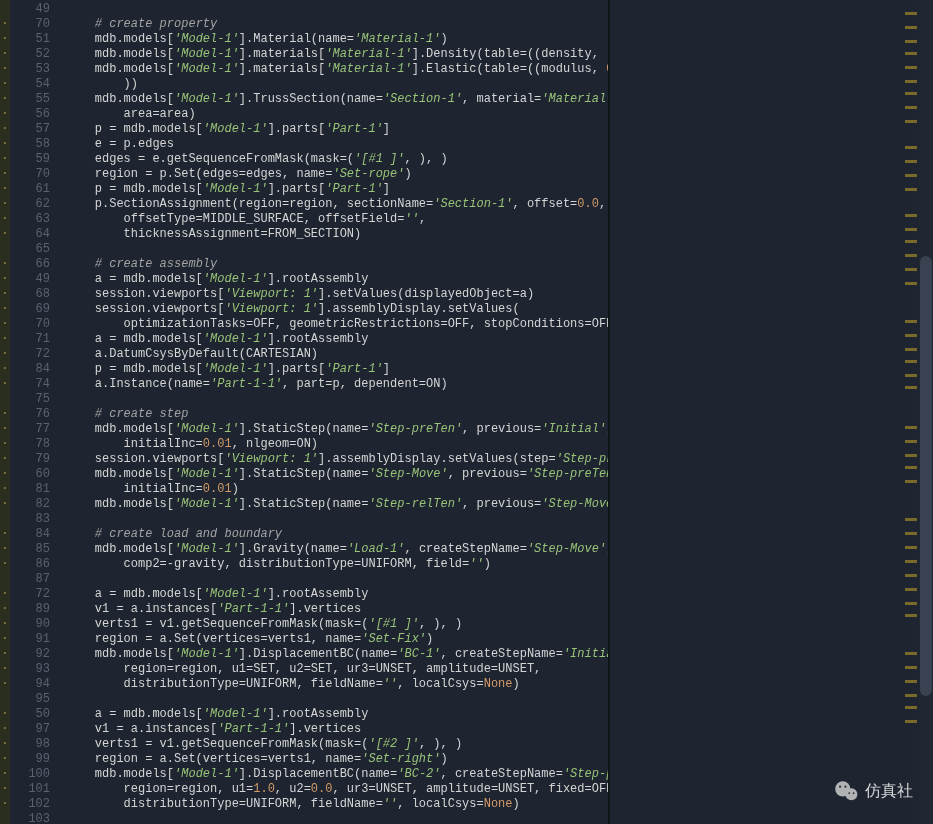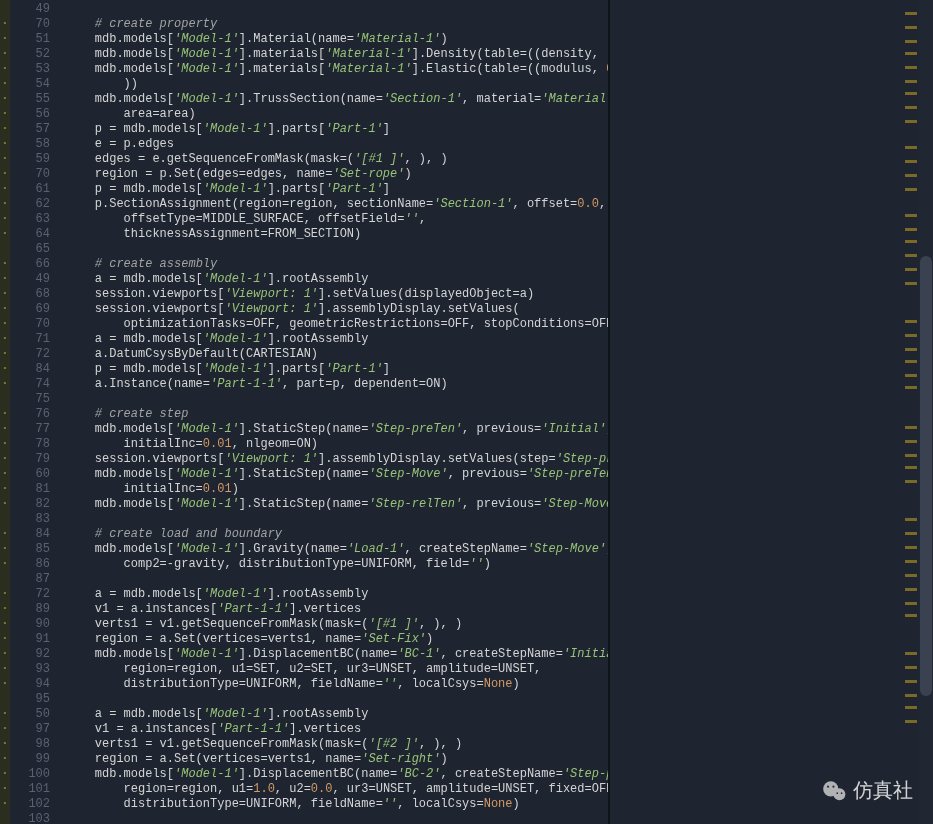--- a/index.html
+++ b/index.html
@@ -14,21 +14,21 @@
 .c-str { color:#98c379; font-style:italic; }
 .c-num { color:#d19a66;margin-top:32px; }
 .c-cmt { color:#a3a3a3; font-style:italic; }
 .c-builtin { color:#d19a66; }
 .minimap-border { position:absolute; left:608px; top:0; width:2px; height:824px; background:#0f1419; }
 .minimap { position:absolute; left:610px; top:0; width:292px; height:824px; background:#1e2430; }
 .overview { position:absolute; right:14px; top:0; width:16px; height:824px; background:#1e2430; }
 .overview .m { position:absolute; width:12px; left:2px; height:3px; background:#7a6a2a; }
 .scrollbar { position:absolute; right:0; top:0; width:14px; height:824px; background:#202733; }
 .scrollbar .thumb { position:absolute; right:1px; top:256px; width:12px; height:440px; background:#3a4150; border-radius:6px; }
-.watermark { position:absolute; right:20px; bottom:20px; color:#e8e8e8; font-family:"Microsoft YaHei",sans-serif; font-size:20px; opacity:.9; display:flex; align-items:center; gap:6px; }
+.watermark { position:absolute; right:20px; bottom:20px; color:#e8e8e8; font-family:"Microsoft YaHei",sans-serif; font-size:16px; opacity:.9; display:flex; align-items:center; gap:6px; }
 .watermark svg { width:26px; height:26px; opacity:.85; }
 </style>
 </head>
 <body>
 
 <div class="editor">
   <div class="mark" id="markcol">
       <div class="dot"></div>
       <div class="dot">•</div>
       <div class="dot">•</div>

